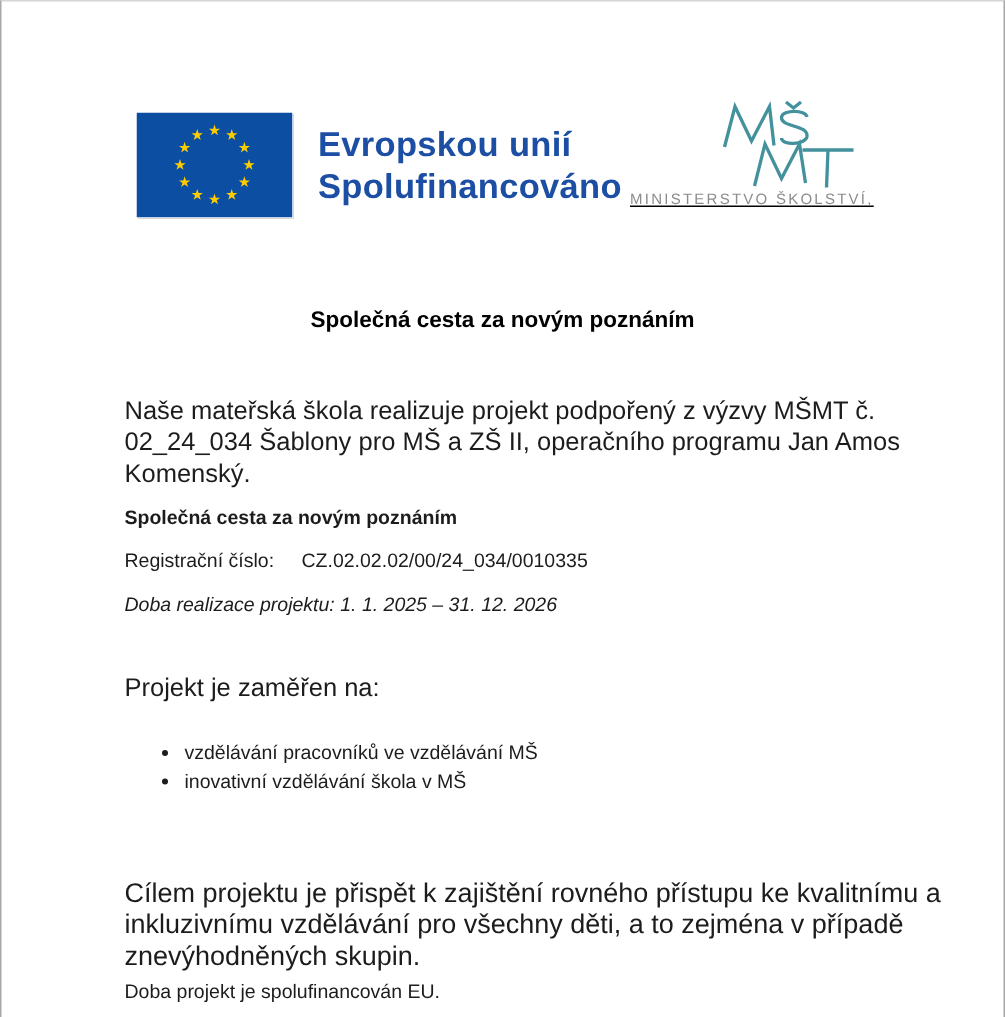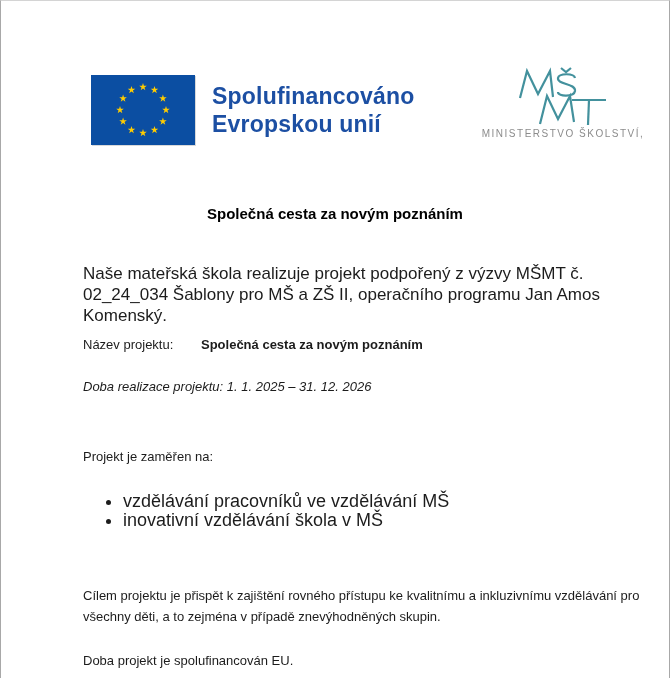--- a/index.html
+++ b/index.html
@@ -36,24 +36,24 @@
     color: #1c4fa3;
     font-size: 23px;
     font-weight: bold;
     line-height: 28px;
     letter-spacing: 0.2px;
   }
 
   
   .msmt-block {
     position: absolute;
-    left: 456px;
+    left: 419px;
     top: 66px;
     width: 212px;
-    text-align: center;
+    text-decoration: underline;
   }
   .msmt-monogram { display: block; margin: 0 auto; }
   .ministry-line1 {
     margin-top: 1px;
     color: #8c8c8c;
     font-size: 10px;
     letter-spacing: 1.5px;
     white-space: nowrap;
   }
   .ministry-line2 {
@@ -93,39 +93,39 @@
   }
   .detail-row { display: flex; margin-bottom: 13px; line-height: 16px; }
   .detail-label { width: 118px; flex: 0 0 118px; }
   .detail-value-bold { font-weight: bold; }
   .detail-single { line-height: 16px; font-style: italic; }
 
   .focus-heading {
     position: absolute;
     left: 82px;
     top: 448px;
+    font-size: 17px;
+    color: #1c1c1c;
+  }
+  .focus-list {
+    position: absolute;
+    left: 82px;
+    top: 491px;
     font-size: 13px;
-    color: #1c1c1c;
-  }
-  .focus-list {
-    position: absolute;
-    left: 82px;
-    top: 491px;
-    font-size: 18px;
     color: #1c1c1c;
   }
   .focus-list ul { margin: 0; padding-left: 40px; list-style: disc; }
   .focus-list li { line-height: 19px; }
 
   .aim {
     position: absolute;
     left: 82px;
     top: 584px;
     width: 560px;
-    font-size: 13px;
+    font-size: 18px;
     line-height: 21px;
     color: #1c1c1c;
   }
   .footer-note {
     position: absolute;
     left: 82px;
     top: 652px;
     font-size: 13px;
     color: #1c1c1c;
   }
@@ -148,22 +148,22 @@
       <use href="#st" transform="translate(71.92,46.5)"></use>
       <use href="#st" transform="translate(63.5,54.92)"></use>
       <use href="#st" transform="translate(52,58)"></use>
       <use href="#st" transform="translate(40.5,54.92)"></use>
       <use href="#st" transform="translate(32.08,46.5)"></use>
       <use href="#st" transform="translate(29,35)"></use>
       <use href="#st" transform="translate(32.08,23.5)"></use>
       <use href="#st" transform="translate(40.5,15.08)"></use>
     </svg>
     <div class="eu-text">
+      <div>Evropskou unií</div>
       <div>Spolufinancováno</div>
-      <div>Evropskou unií</div>
     </div>
   </div>
 
   <div class="msmt-block">
     <svg class="msmt-monogram" width="92" height="60" viewBox="0 0 92 60" xmlns="http://www.w3.org/2000/svg" aria-hidden="true">
       <g fill="none" stroke="#43919d" stroke-width="2.2" stroke-linecap="butt" stroke-linejoin="miter">
         <path d="M3,31 L10,4 L21,27 L33,4 L36,30"></path>
         <path d="M58,11 C57,6 42,6 41,11 C40,18 59,16 58,24 C57,30 41,30 41,25"></path>
         <path d="M44,1 L49,5 L54,1"></path>
         <path d="M23,57 L30,29 L41,52 L53,29 L57,55"></path>
@@ -173,24 +173,25 @@
     </svg>
     <div class="ministry-line1">MINISTERSTVO ŠKOLSTVÍ,</div>
   </div>
 
   <div class="doc-title">Společná cesta za novým poznáním</div>
 
   <div class="intro">Naše mateřská škola realizuje projekt podpořený z výzvy MŠMT č. 02_24_034 Šablony pro MŠ a ZŠ II, operačního programu Jan Amos Komenský.</div>
 
   <div class="details">
     <div class="detail-row">
-      <span class="detail-label">Název projektu:</span>
       <span class="detail-value-bold">Společná cesta za novým poznáním</span>
     </div>
     <div class="detail-row">
+      <span class="detail-label">Registrační číslo:</span>
+      <span>CZ.02.02.02/00/24_034/0010335</span>
     </div>
     <div class="detail-single">Doba realizace projektu: 1. 1. 2025 – 31. 12. 2026</div>
   </div>
 
   <div class="focus-heading">Projekt je zaměřen na:</div>
   <div class="focus-list">
     <ul>
       <li>vzdělávání pracovníků ve vzdělávání MŠ</li>
       <li>inovativní vzdělávání škola v MŠ</li>
     </ul>

